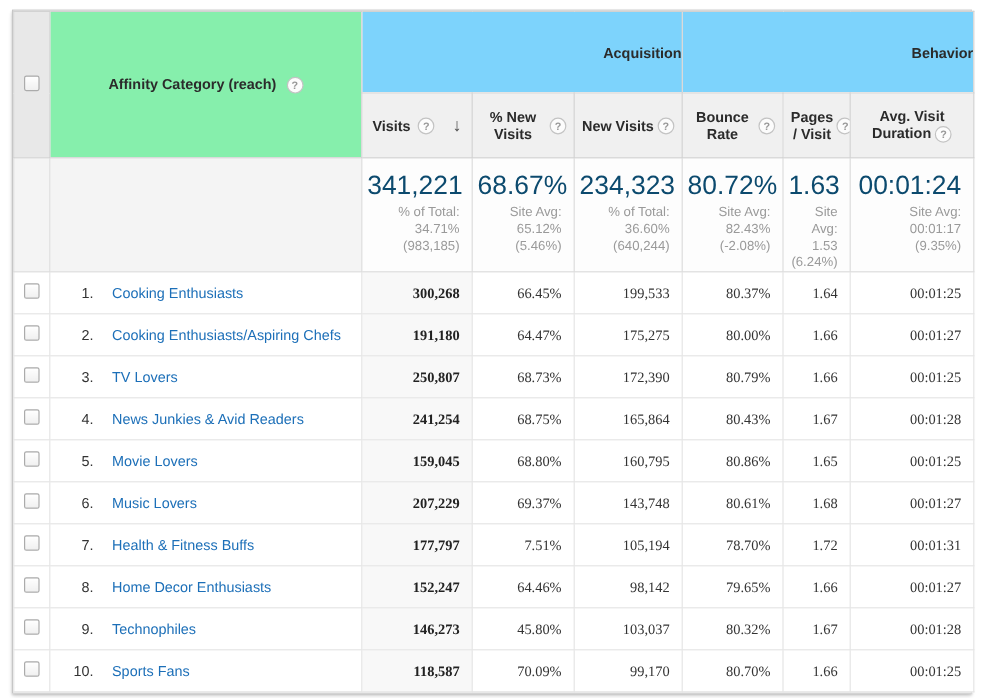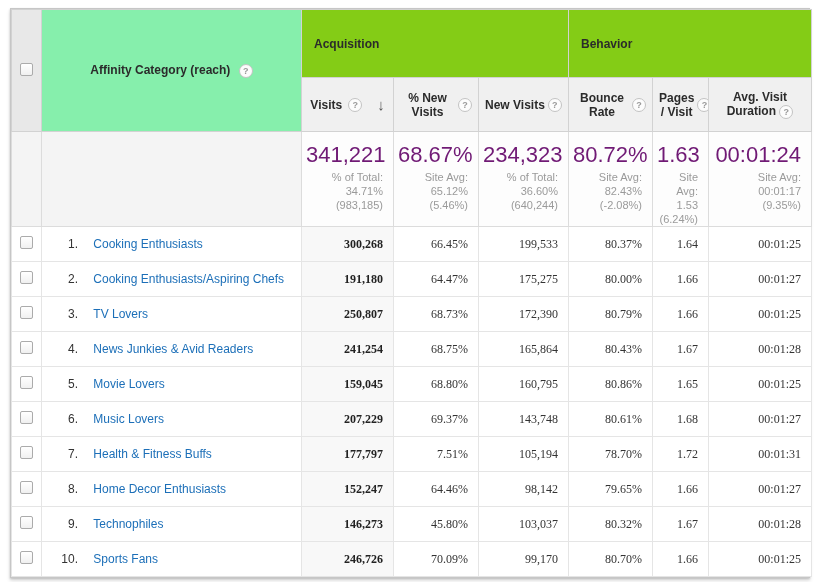--- a/index.html
+++ b/index.html
@@ -14,39 +14,39 @@
   .page::after  { right:10px; transform:rotate(1.6deg); }
 
   table { border-collapse:collapse; table-layout:fixed; width:798px; background:#fff;
           font-size:12px; color:#333; }
   th, td { border:1px solid #dcdcdc; overflow:hidden; }
 
   
   thead th { border-color:#d2d2d2; font-weight:bold; color:#2b2b2b; }
   .cb-head   { background:#e8e8e8; height:106px; text-align:center; vertical-align:middle; }
   .cat-head  { background:#86efac; text-align:center; vertical-align:middle; }
-  .group-head{ background:#84cc16; height:68px; text-align:left; vertical-align:middle;
+  .group-head{ background:#7dd3fc; height:68px; text-align:right; vertical-align:middle;
                padding-left:12px; font-size:12px; }
   .col-head  { background:#f0f0f0; height:54px; text-align:center; vertical-align:middle;
                padding:4px 6px; }
   .inline-h  { display:flex; align-items:center; justify-content:center; gap:6px; }
   .stack-h   { display:flex; flex-direction:row; align-items:center; gap:3px; }
   .help { display:inline-flex; width:14px; height:14px; border-radius:50%; flex:0 0 auto;
           border:1px solid #c3c3c3; background:#fcfcfc; color:#999; font-size:9px;
           font-weight:bold; align-items:center; justify-content:center; vertical-align:middle; }
   .sort-arrow { color:#555; font-size:15px; font-weight:normal; margin-left:9px; }
 
   
   .checkbox { display:inline-block; width:13px; height:13px; border:1px solid #ababab;
               border-radius:2px; background:linear-gradient(#ffffff,#f0f0f0); }
 
   
   .sum-left { background:#f4f4f4; height:90px; }
   .sum-cell { vertical-align:top; text-align:right; padding:10px 10px 0 4px; background:#fdfdfd; }
-  .sum-value { font-size:22px; color:#701a75; line-height:26px; white-space:nowrap; }
+  .sum-value { font-size:22px; color:#0c4a6e; line-height:26px; white-space:nowrap; }
   .sum-sub { font-size:11px; color:#9a9a9a; line-height:14px; margin-top:2px; white-space:pre-line; }
 
   
   tbody tr.data-row td { height:35px; border-color:#e5e5e5; }
   .cb-cell  { text-align:center; vertical-align:middle; }
   .cat-cell { vertical-align:middle; padding-left:6px; white-space:nowrap; }
   .rank { display:inline-block; width:30px; text-align:right; color:#333; }
   .cat-link { margin-left:12px; color:#1c6fb8; text-decoration:none; cursor:pointer; }
   .num  { text-align:right; padding-right:10px; vertical-align:middle; white-space:nowrap;font-family:Liberation Serif, serif; }
   .visits-cell { font-weight:bold; background:#f8f8f8; color:#222; }
@@ -308,21 +308,21 @@
   </tr>
 
   <tr class="data-row">
     <td class="cb-cell">
       <span class="checkbox"></span>
     </td>
     <td class="cat-cell">
       <span class="rank">10.</span>
       <a class="cat-link">Sports Fans</a>
     </td>
-    <td class="num visits-cell">246,726</td>
+    <td class="num visits-cell">118,587</td>
     <td class="num">70.09%</td>
     <td class="num">99,170</td>
     <td class="num">80.70%</td>
     <td class="num">1.66</td>
     <td class="num">00:01:25</td>
   </tr>
 </tbody>
 </table>
 </div>
 

